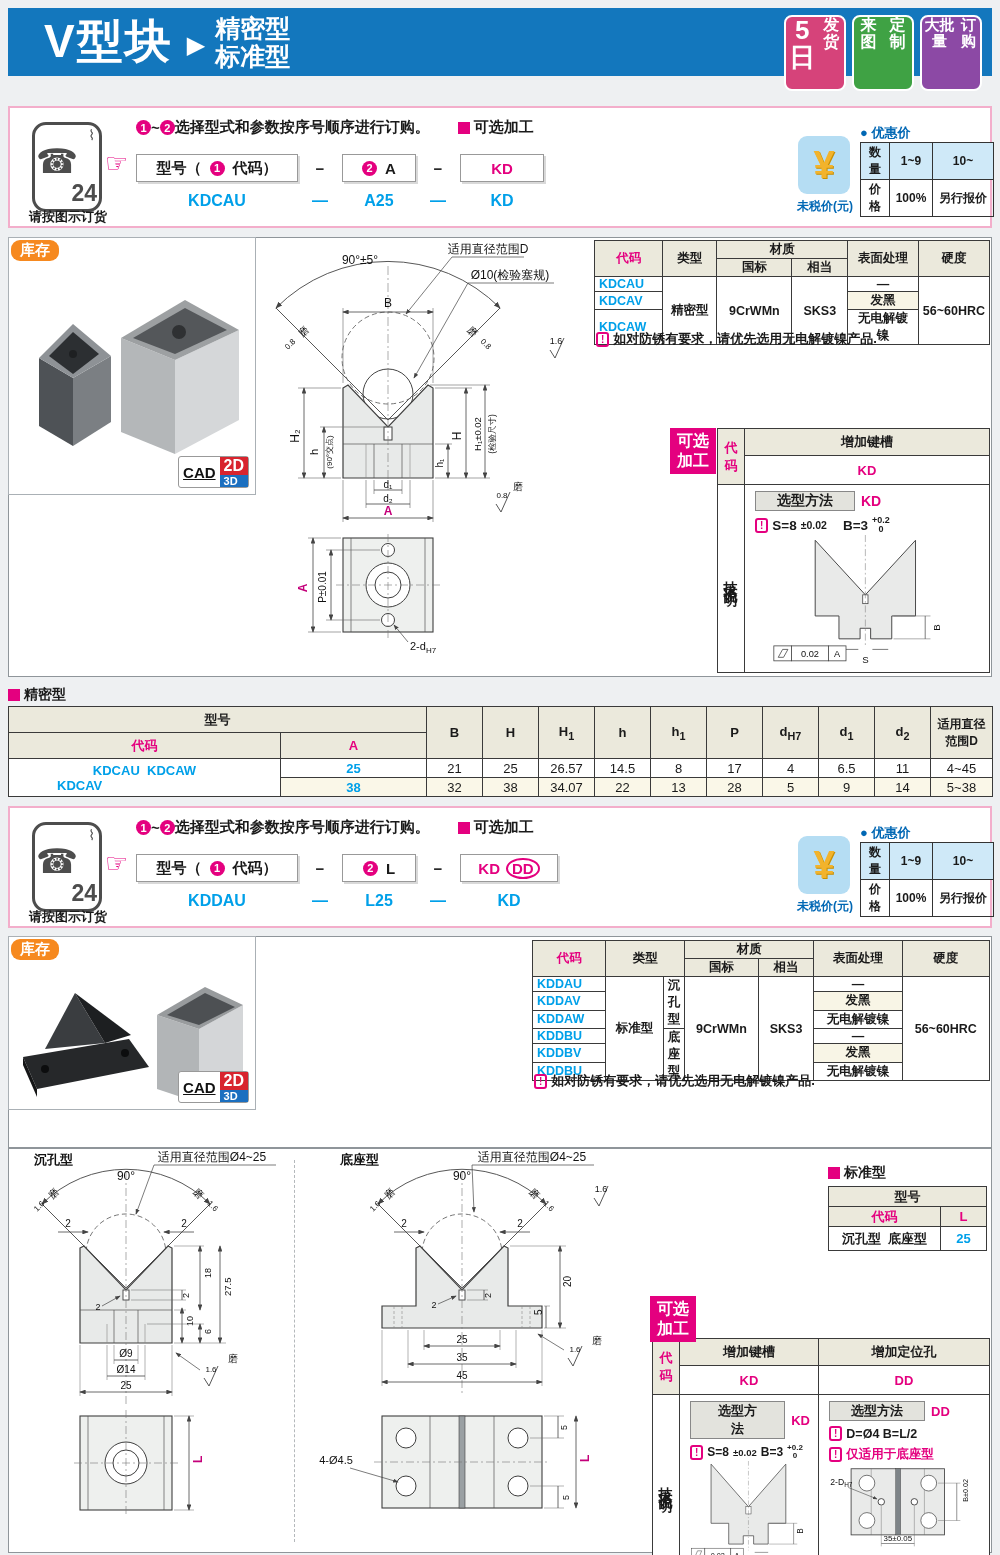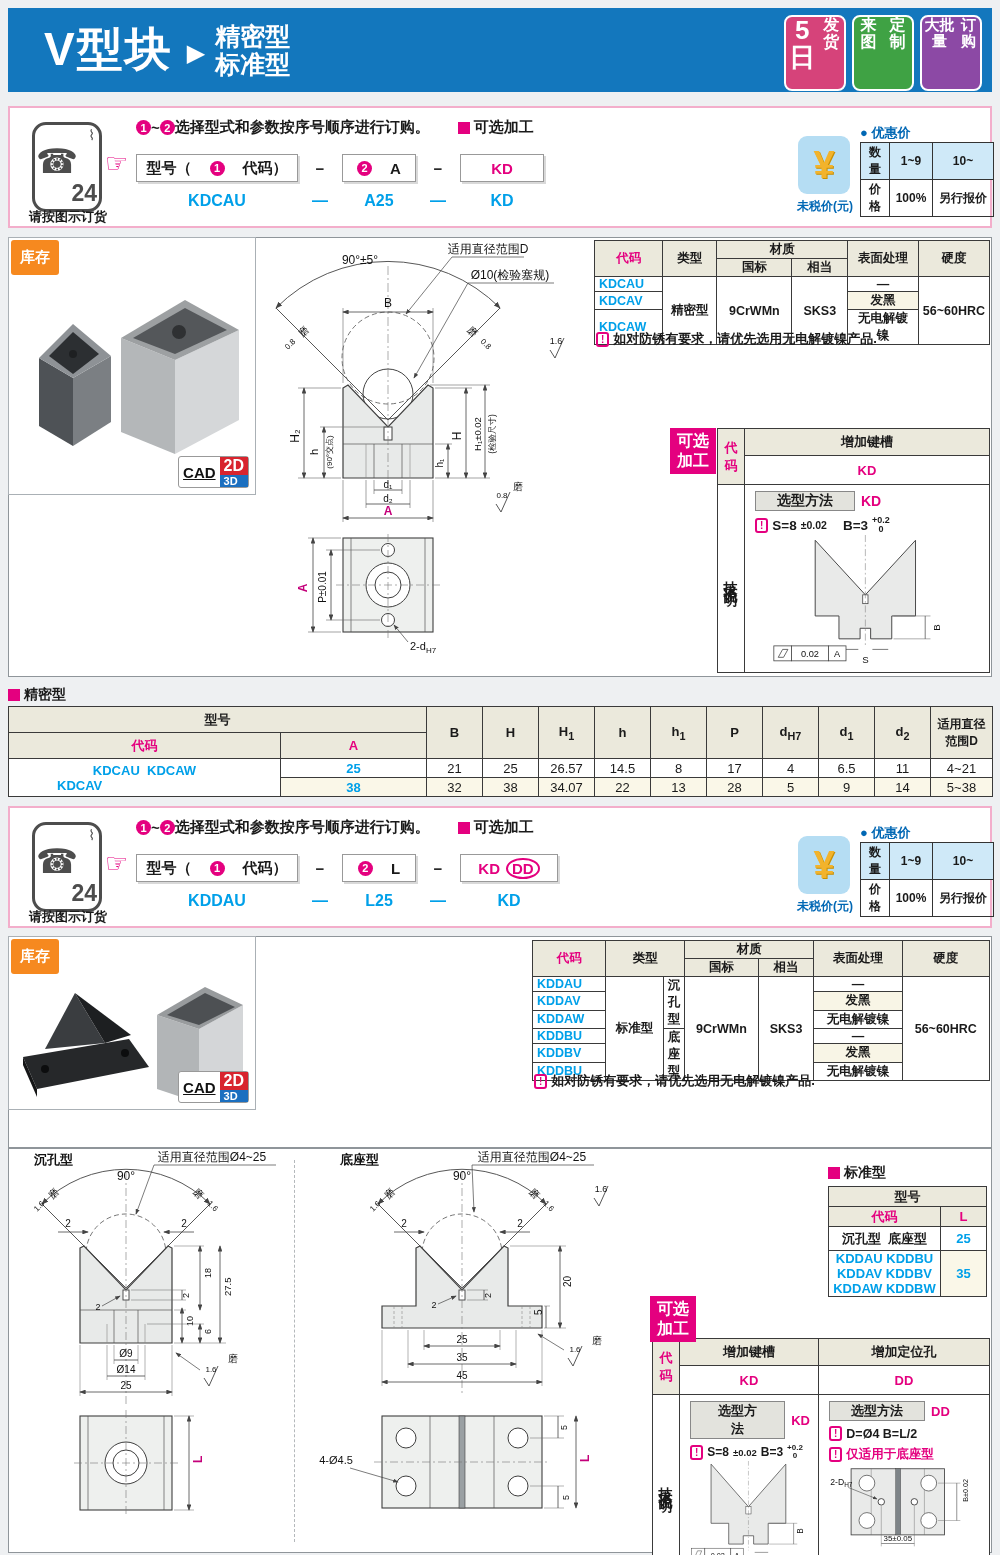--- a/index.html
+++ b/index.html
@@ -3,21 +3,21 @@
 <meta charset="utf-8">
 <style>
   html,body{margin:0;padding:0;background:#f2f3f5;}
   .page{position:relative;width:1000px;height:1555px;background:#eef0f2;
         font-family:"Liberation Sans","DejaVu Sans",sans-serif;color:#1a1a1a;overflow:hidden;}
   .abs{position:absolute;}
   .bold{font-weight:bold;}
   .pink{color:#e4007f;}
   .bluecode{color:#00a0e9;font-weight:bold;}
   
-  .header{position:absolute;left:8px;top:8px;width:984px;height:84px;background:#1377bd;display:flex;align-items:center;}
+  .header{position:absolute;left:8px;top:8px;width:984px;height:68px;background:#1377bd;display:flex;align-items:center;}
   .h-title{color:#fff;font-size:46px;font-weight:bold;margin-left:36px;letter-spacing:2px;}
   .h-arrow{color:#fff;font-size:24px;margin:6px 10px 0 14px;}
   .h-subs{color:#fff;font-size:25px;font-weight:bold;line-height:1.12;}
   .badges{position:absolute;right:10px;top:7px;display:flex;gap:6px;}
   .badge{width:58px;height:72px;border:2px solid #fff;border-radius:8px;color:#fff;font-weight:bold;
          display:flex;flex-direction:row;justify-content:center;text-align:center;line-height:1.05;}
   .badge-ship{background:#d6437a;}
   .badge-ship .big{font-size:26px;}
   .badge-ship .small{font-size:16px;}
   .badge-custom{background:#3fa244;font-size:16px;}
@@ -29,39 +29,39 @@
   .phone .num{position:absolute;right:2px;bottom:2px;font-size:23px;font-weight:bold;color:#4d4d4d;}
   .phone .sig{position:absolute;right:4px;top:2px;font-size:14px;color:#4d4d4d;}
   .ocaption{position:absolute;left:2px;top:100px;width:112px;text-align:center;font-weight:bold;font-size:13px;}
   .finger{position:absolute;left:95px;top:40px;color:#e4007f;font-size:26px;}
   .instr{position:absolute;left:126px;top:10px;font-size:15px;font-weight:bold;display:flex;align-items:center;}
   .circ{display:inline-flex;width:15px;height:15px;border-radius:50%;background:#e4007f;color:#fff;font-size:11px;
         align-items:center;justify-content:center;font-weight:bold;flex:none;}
   .sq{display:inline-block;width:12px;height:12px;background:#e4007f;margin:0 4px 0 28px;}
   .brow{position:absolute;left:126px;top:46px;display:flex;align-items:center;font-weight:bold;font-size:15px;}
   .obox{border:1px solid #999;box-shadow:2px 2px 0 rgba(0,0,0,.15);background:#fff;height:28px;display:flex;
-        align-items:center;justify-content:center;gap:18px;box-sizing:border-box;}
+        align-items:center;justify-content:center;gap:8px;box-sizing:border-box;}
   .bdash{width:44px;text-align:center;}
   .rrow{position:absolute;left:126px;top:84px;display:flex;font-weight:bold;font-size:16px;color:#00a0e9;text-align:center;}
   .ddoval{border:2px solid #e4007f;border-radius:50%;padding:0 4px;color:#e4007f;}
   
   .pricewrap{position:absolute;left:788px;top:16px;width:196px;height:92px;}
   .yen{position:absolute;left:0;top:12px;width:52px;height:58px;background:#b5ddf3;border-radius:9px;color:#f2b32c;
        font-size:38px;font-weight:bold;display:flex;align-items:center;justify-content:center;text-shadow:1px 1px 0 #c98f00;}
   .pnote{position:absolute;left:-10px;top:74px;width:74px;color:#0067b4;font-weight:bold;font-size:12px;text-align:center;}
   .ptitle{position:absolute;left:62px;top:0;color:#0067b4;font-weight:bold;font-size:13px;}
   .pdot{color:#0067b4;}
   table.ptable{position:absolute;left:62px;top:18px;border-collapse:collapse;font-size:12px;font-weight:bold;}
   table.ptable td{border:1px solid #333;text-align:center;padding:1px 3px;height:18px;}
   table.ptable tr:first-child td{background:#cfe9f8;}
   
   .secbox{position:absolute;left:8px;width:984px;background:#fff;border:1px solid #8f959a;box-sizing:border-box;}
   .photobox{position:absolute;background:#fff;border:1px solid #aab0b5;box-sizing:border-box;}
   .stock{position:absolute;left:2px;top:2px;background:#f6891f;color:#fff;font-weight:bold;font-size:15px;
-         padding:8px 9px;border-radius:3px;z-index:3;}
+         padding:1px 9px;border-radius:9px;z-index:3;}
   .cadbadge{position:absolute;display:flex;align-items:stretch;border:1px solid #999;background:#fff;border-radius:3px;
             font-weight:bold;z-index:3;}
   .cadbadge .cad{padding:4px 4px;font-size:15px;color:#111;display:flex;align-items:center;text-decoration:underline;}
   .cadbadge .cds{display:flex;flex-direction:column;}
   .cadbadge .c2d{background:#d8242e;color:#fff;font-size:16px;padding:0 4px;}
   .cadbadge .c3d{background:#1b6fc0;color:#fff;font-size:11px;padding:0 4px;}
   
   table.spec{border-collapse:collapse;font-size:12.5px;font-weight:bold;background:#fff;}
   table.spec th,table.spec td{border:1px solid #3a3a3a;text-align:center;padding:0 4px;}
   table.spec th{background:#ebe9dc;font-weight:bold;}
@@ -443,21 +443,21 @@
       <td class="bluecode">25</td>
       <td>21</td>
       <td>25</td>
       <td>26.57</td>
       <td>14.5</td>
       <td>8</td>
       <td>17</td>
       <td>4</td>
       <td>6.5</td>
       <td>11</td>
-      <td>4~21</td>
+      <td>4~45</td>
     </tr>
     <tr style="height:19px;">
       <td class="bluecode r2">38</td>
       <td class="r2">32</td>
       <td class="r2">38</td>
       <td class="r2">34.07</td>
       <td class="r2">22</td>
       <td class="r2">13</td>
       <td class="r2">28</td>
       <td class="r2">5</td>
@@ -792,28 +792,20 @@
         <tr style="height:20px;">
           <th colspan="2">型号</th>
         </tr>
     <tr style="height:20px;">
       <th class="pink">代码</th>
       <th class="pink">L</th>
     </tr>
     <tr style="height:24px;">
       <td class="bold"><span>沉孔型</span>&nbsp;&nbsp;<span>底座型</span></td>
       <td class="bluecode">25</td>
-    </tr>
-    <tr style="height:46px;">
-      <td class="bluecode">
-        <div>KDDAU KDDBU</div>
-        <div>KDDAV KDDBV</div>
-        <div>KDDAW KDDBW</div>
-      </td>
-      <td class="bluecode r2">35</td>
     </tr>
   </tbody>
     </table>
 
   <div class="optbadge" style="left:650px;top:1296px;">
     <div>可选</div>
     <div>加工</div>
   </div>
   <table class="opt abs" style="left:652px;top:1338px;width:338px;">
     <tbody>

